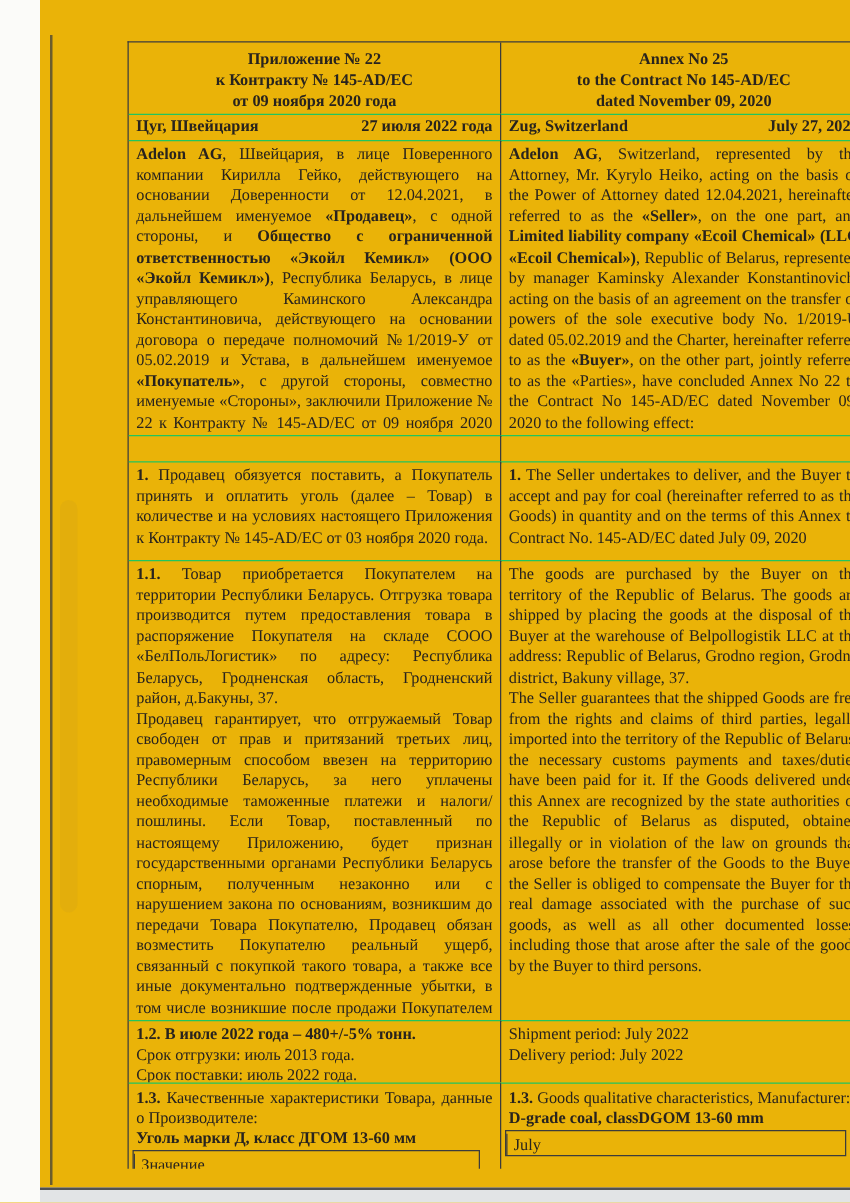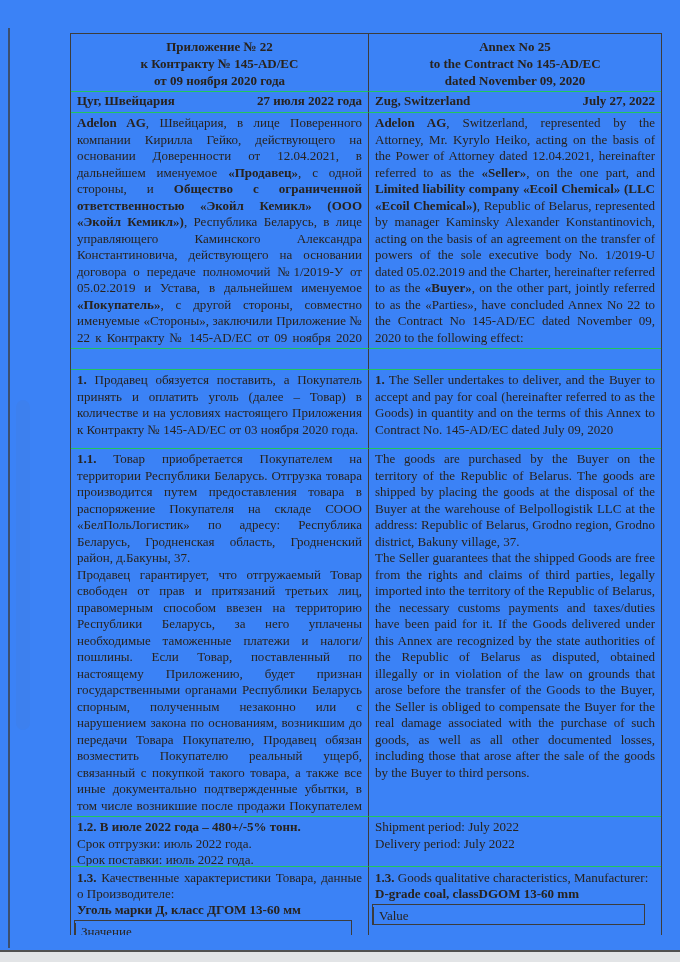--- a/index.html
+++ b/index.html
@@ -3,21 +3,21 @@
 <meta charset="utf-8">
 <style>
   html,body{margin:0;padding:0;}
   body{
     width:680px;height:962px;overflow:hidden;
     background:#fbfbf9;
     font-family:"Liberation Serif","DejaVu Serif",serif;
     color:#28231e;
     position:relative;
   }
-  .page{position:absolute;inset:0;background:#3b82f6;}
+  .page{position:absolute;inset:0;background:#eab308;margin-left:32px;}
   
   .scan-line-left{
     position:absolute;left:8px;top:28px;width:2px;height:920px;
     background:#3b3b3b;opacity:.72;
   }
   .scan-smudge{
     position:absolute;left:16px;top:400px;width:14px;height:330px;
     background:rgba(90,90,90,.05);border-radius:8px;
   }
   .scan-bottom-band{
@@ -111,41 +111,41 @@
       <p class="doc"><b>1.1.</b><span> Товар приобретается Покупателем на территории Республики Беларусь. Отгрузка товара производится путем предоставления товара в распоряжение Покупателя на складе СООО «БелПольЛогистик» по адресу: Республика Беларусь, Гродненская область, Гродненский район, д.Бакуны, 37.</span></p>
       <p class="doc">Продавец гарантирует, что отгружаемый Товар свободен от прав и притязаний третьих лиц, правомерным способом ввезен на территорию Республики Беларусь, за него уплачены необходимые таможенные платежи и налоги/пошлины. Если Товар, поставленный по настоящему Приложению, будет признан государственными органами Республики Беларусь спорным, полученным незаконно или с нарушением закона по основаниям, возникшим до передачи Товара Покупателю, Продавец обязан возместить Покупателю реальный ущерб, связанный с покупкой такого товара, а также все иные документально подтвержденные убытки, в том числе возникшие после продажи Покупателем товара третьим лицам.</p>
     </div>
     <div class="cell">
       <p class="doc">The goods are purchased by the Buyer on the territory of the Republic of Belarus. The goods are shipped by placing the goods at the disposal of the Buyer at the warehouse of Belpollogistik LLC at the address: Republic of Belarus, Grodno region, Grodno district, Bakuny village, 37.</p>
       <p class="doc">The Seller guarantees that the shipped Goods are free from the rights and claims of third parties, legally imported into the territory of the Republic of Belarus, the necessary customs payments and taxes/duties have been paid for it. If the Goods delivered under this Annex are recognized by the state authorities of the Republic of Belarus as disputed, obtained illegally or in violation of the law on grounds that arose before the transfer of the Goods to the Buyer, the Seller is obliged to compensate the Buyer for the real damage associated with the purchase of such goods, as well as all other documented losses, including those that arose after the sale of the goods by the Buyer to third persons.</p>
     </div>
 
     <div class="cell first-col">
       <div class="boldline">1.2. В июле 2022 года – 480+/-5% тонн.</div>
-      <div>Срок отгрузки: июль 2022 года.</div>
+      <div>Срок отгрузки: июль 2013 года.</div>
       <div>Срок поставки: июль 2022 года.</div>
     </div>
     <div class="cell">
       <div>Shipment period: July 2022</div>
       <div>Delivery period: July 2022</div>
     </div>
 
     <div class="cell first-col clause13">
       <p class="doc"><b>1.3.</b><span> Качественные характеристики Товара, данные о Производителе:</span></p>
       <div class="boldline">Уголь марки Д, класс ДГОМ 13-60 мм</div>
       <div class="qual-table">
         <div class="qual-cell qual-param">Показатель</div>
         <div class="qual-cell qual-value">Значение</div>
       </div>
     </div>
     <div class="cell clause13">
       <p class="doc"><b>1.3.</b><span> Goods qualitative characteristics, Manufacturer:</span></p>
       <div class="boldline">D-grade coal, classDGOM 13-60 mm</div>
       <div class="qual-table">
         <div class="qual-cell qual-param">Parameter</div>
-        <div class="qual-cell qual-value">Value</div>
+        <div class="qual-cell qual-value">July</div>
       </div>
     </div>
 
   </div>
 
   <div class="scan-bottom-band"></div>
 </div>
 
 </body></html>

